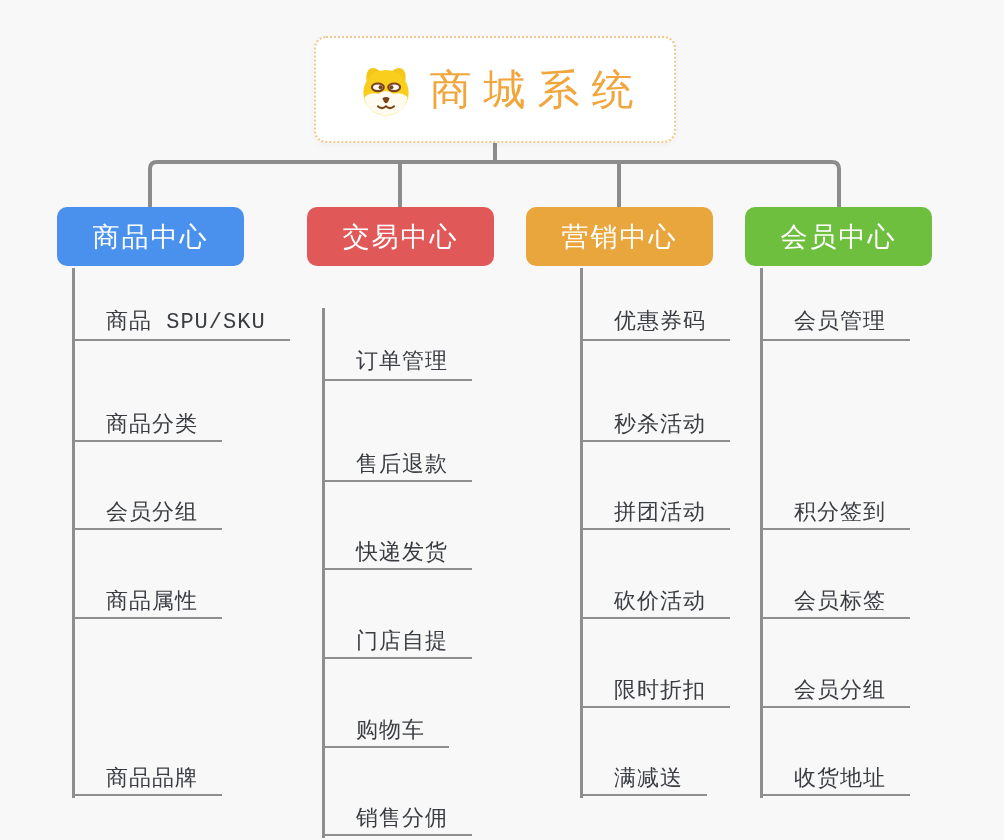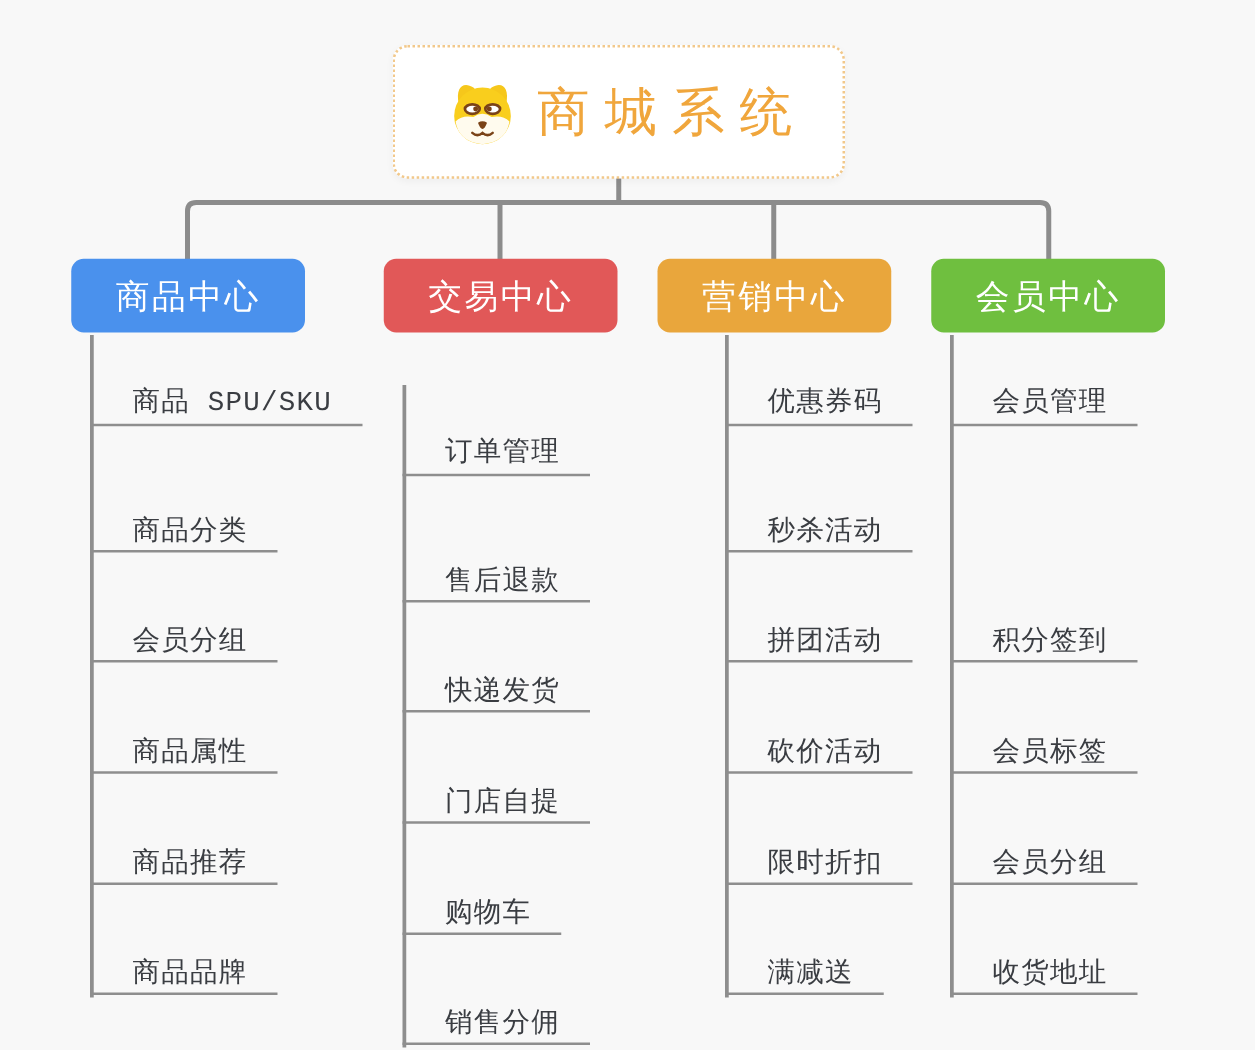--- a/index.html
+++ b/index.html
@@ -142,21 +142,20 @@
 
   <div class="trunk c0"></div>
   <div class="trunk c1"></div>
   <div class="trunk c2"></div>
   <div class="trunk c3"></div>
 
   <div class="leaf c0 r0">商品 SPU/SKU</div>
   <div class="leaf c0 r1">商品分类</div>
   <div class="leaf c0 r2">会员分组</div>
   <div class="leaf c0 r3">商品属性</div>
-  <div class="leaf c0 r4">商品推荐</div>
   <div class="leaf c0 r5">商品品牌</div>
 
   <div class="leaf c1 r0">订单管理</div>
   <div class="leaf c1 r1">售后退款</div>
   <div class="leaf c1 r2">快递发货</div>
   <div class="leaf c1 r3">门店自提</div>
   <div class="leaf c1 r4">购物车</div>
   <div class="leaf c1 r5">销售分佣</div>
 
   <div class="leaf c2 r0">优惠券码</div>

